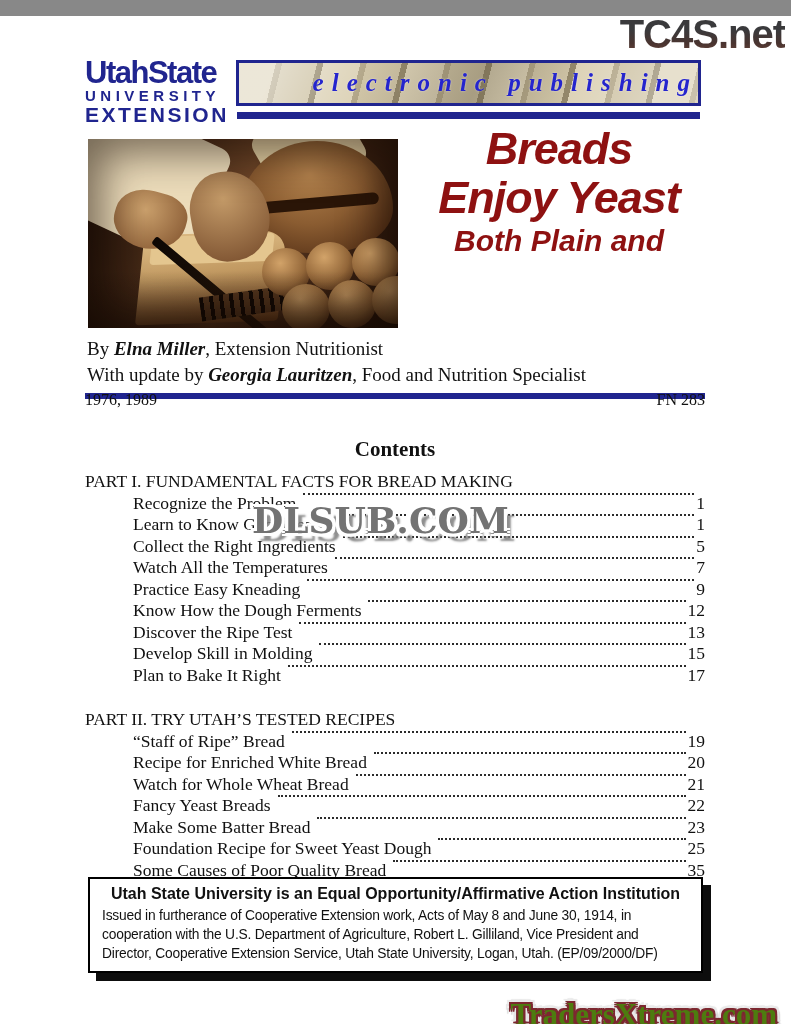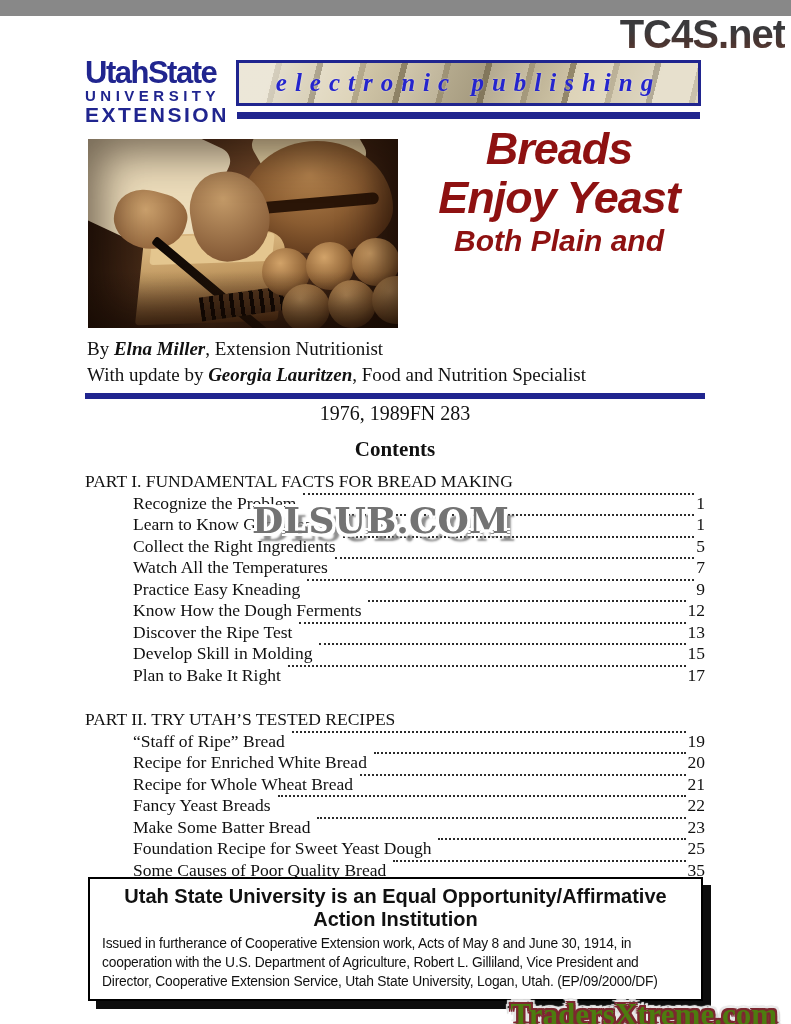--- a/index.html
+++ b/index.html
@@ -44,21 +44,21 @@
   .logo-university{
     font-family:"Liberation Sans",sans-serif;font-weight:bold;font-size:15px;
     letter-spacing:4.5px;line-height:17px;
   }
   .logo-extension{
     font-family:"Liberation Sans",sans-serif;font-weight:bold;font-size:21px;
     letter-spacing:2.5px;line-height:22px;
   }
   .banner{
     position:absolute;left:236px;top:44px;width:465px;height:46px;box-sizing:border-box;
-    border:3px solid #20258f;display:flex;align-items:center;justify-content:center;
+    border:3px solid #20258f;display:flex;align-items:center;justify-content:flex-end;
     background-color:#d3c8ab;
     background-image:
       linear-gradient(115deg, rgba(255,255,255,.45) 8%, transparent 28%, rgba(95,85,62,.35) 52%, transparent 72%, rgba(255,255,255,.3) 90%),
       repeating-linear-gradient(104deg,#ddd3b8 0 36px,#b2a688 36px 42px,#cfc4a6 42px 76px,#94886b 76px 82px),
       repeating-linear-gradient(14deg, rgba(255,255,255,.22) 0 18px, rgba(110,100,76,.28) 18px 24px);
   }
   .banner-text{
     font-family:"Liberation Serif",serif;font-style:italic;font-weight:bold;font-size:25px;
     color:#2525cd;letter-spacing:8px;white-space:nowrap;text-shadow:0 0 2px rgba(255,255,255,.55);
   }
@@ -106,40 +106,40 @@
     position:absolute;left:408px;top:108px;width:302px;text-align:center;color:#8e1111;
     font-family:"Liberation Sans",sans-serif;font-weight:bold;font-style:italic;
   }
   .title-line{font-size:45px;line-height:49px;letter-spacing:-1px;}
   .subtitle-line{font-size:30px;line-height:37px;}
 
   
   .byline{position:absolute;left:87px;top:320px;font-size:19px;line-height:26px;}
   .author{font-weight:bold;font-style:italic;}
   .meta-rule{position:absolute;left:85px;top:377px;width:620px;height:6px;background:#20258f;}
-  .meta-row{position:absolute;left:85px;top:386px;width:620px;display:flex;justify-content:center;font-size:20px;}
+  .meta-row{position:absolute;left:85px;top:375px;width:620px;display:flex;justify-content:space-between;font-size:16px;}
 
   
   .contents-heading{position:absolute;left:85px;top:421px;width:620px;margin:0;text-align:center;
     font-size:21px;font-weight:bold;font-family:"Liberation Serif",serif;}
   .toc{position:absolute;left:85px;top:455px;width:620px;font-size:17.5px;}
   .toc-part{line-height:21.5px;white-space:nowrap;}
   .toc-row{display:flex;align-items:flex-start;padding-left:48px;height:21.5px;line-height:21.5px;}
   .toc-label{white-space:nowrap;}
   .toc-leader{flex:1;margin:0 2px 4px 7px;border-bottom:2px dotted #2b2b2b;}
   .toc-page{white-space:nowrap;}
   .toc-section-gap{margin-top:23px;}
 
   
   .footer-box{
     position:absolute;left:88px;top:861px;width:615px;box-sizing:border-box;background:#fff;
     border:2px solid #000;box-shadow:8px 8px 0 #0d0d0d;padding:6px 12px 8px;
     font-family:"Liberation Sans",sans-serif;
   }
-  .footer-heading{text-align:center;font-weight:bold;font-size:20px;margin-bottom:3px;}
+  .footer-heading{text-align:center;font-weight:bold;font-size:16px;margin-bottom:3px;}
   .footer-body{font-size:13.8px;line-height:19px;letter-spacing:-0.2px;}
 </style>
 </head>
 <body>
 
 <div class="page">
 
   <div class="wm-top">TC4S.net</div>
 
   <div class="logo">
@@ -251,21 +251,21 @@
           <span class="toc-label">“Staff of Ripe” Bread</span>
           <span class="toc-leader"></span>
           <span class="toc-page">19</span>
         </div>
         <div class="toc-row">
           <span class="toc-label">Recipe for Enriched White Bread</span>
           <span class="toc-leader"></span>
           <span class="toc-page">20</span>
         </div>
         <div class="toc-row">
-          <span class="toc-label">Recipe for Whole Wheat Bread</span>
+          <span class="toc-label">Watch for Whole Wheat Bread</span>
           <span class="toc-leader"></span>
           <span class="toc-page">21</span>
         </div>
         <div class="toc-row">
           <span class="toc-label">Fancy Yeast Breads</span>
           <span class="toc-leader"></span>
           <span class="toc-page">22</span>
         </div>
         <div class="toc-row">
           <span class="toc-label">Make Some Batter Bread</span>

